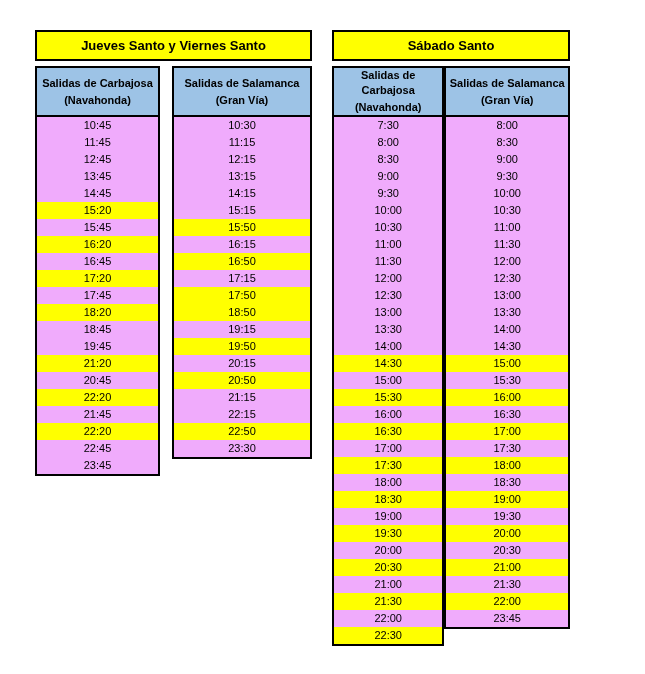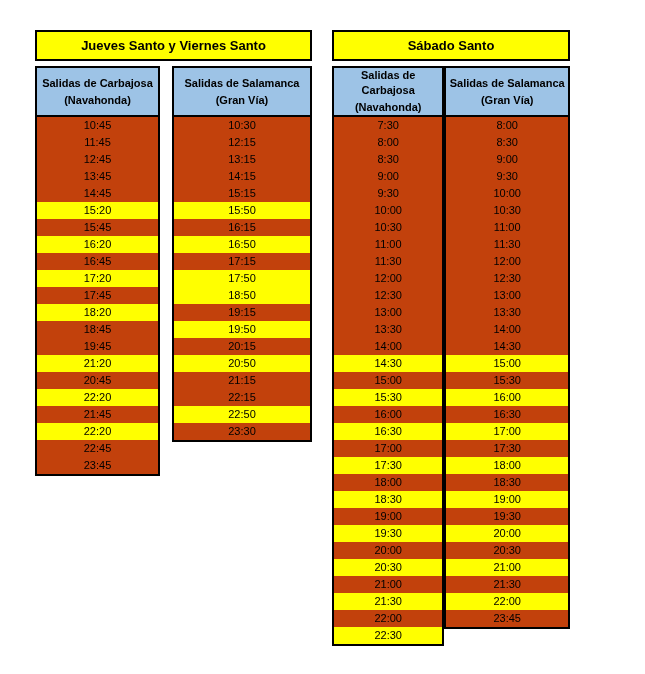--- a/index.html
+++ b/index.html
@@ -28,21 +28,21 @@
     background: var(--header-bg, #9dc3e6);
     border: 2px solid var(--border, #000);
     height: 47px;
     display: flex; flex-direction: column; justify-content: center;
     text-align: center; font-weight: bold; font-size: 11px; line-height: 15px;
     gap: 2px;
   }
   .timelist {
     border: 2px solid var(--border, #000);
     margin-top: -2px;
-    background: #c2410c;
+    background: #f0abfc;
   }
   .time-row {
     height: 17px; line-height: 17px;
     text-align: center; font-size: 11px;
   }
   .time-row.hl { background: var(--highlight, #ffff00); }
 </style>
 </head>
 <body>
 
@@ -80,20 +80,21 @@
             <div class="time-row">23:45</div>
           </div>
       </div>
       <div class="col col-b">
         <div class="colheader">
           <div>Salidas de Salamanca</div>
           <div>(Gran Vía)</div>
         </div>
         <div class="timelist">
             <div class="time-row">10:30</div>
+            <div class="time-row">11:15</div>
             <div class="time-row">12:15</div>
             <div class="time-row">13:15</div>
             <div class="time-row">14:15</div>
             <div class="time-row">15:15</div>
             <div class="time-row hl">15:50</div>
             <div class="time-row">16:15</div>
             <div class="time-row hl">16:50</div>
             <div class="time-row">17:15</div>
             <div class="time-row hl">17:50</div>
             <div class="time-row hl">18:50</div>

